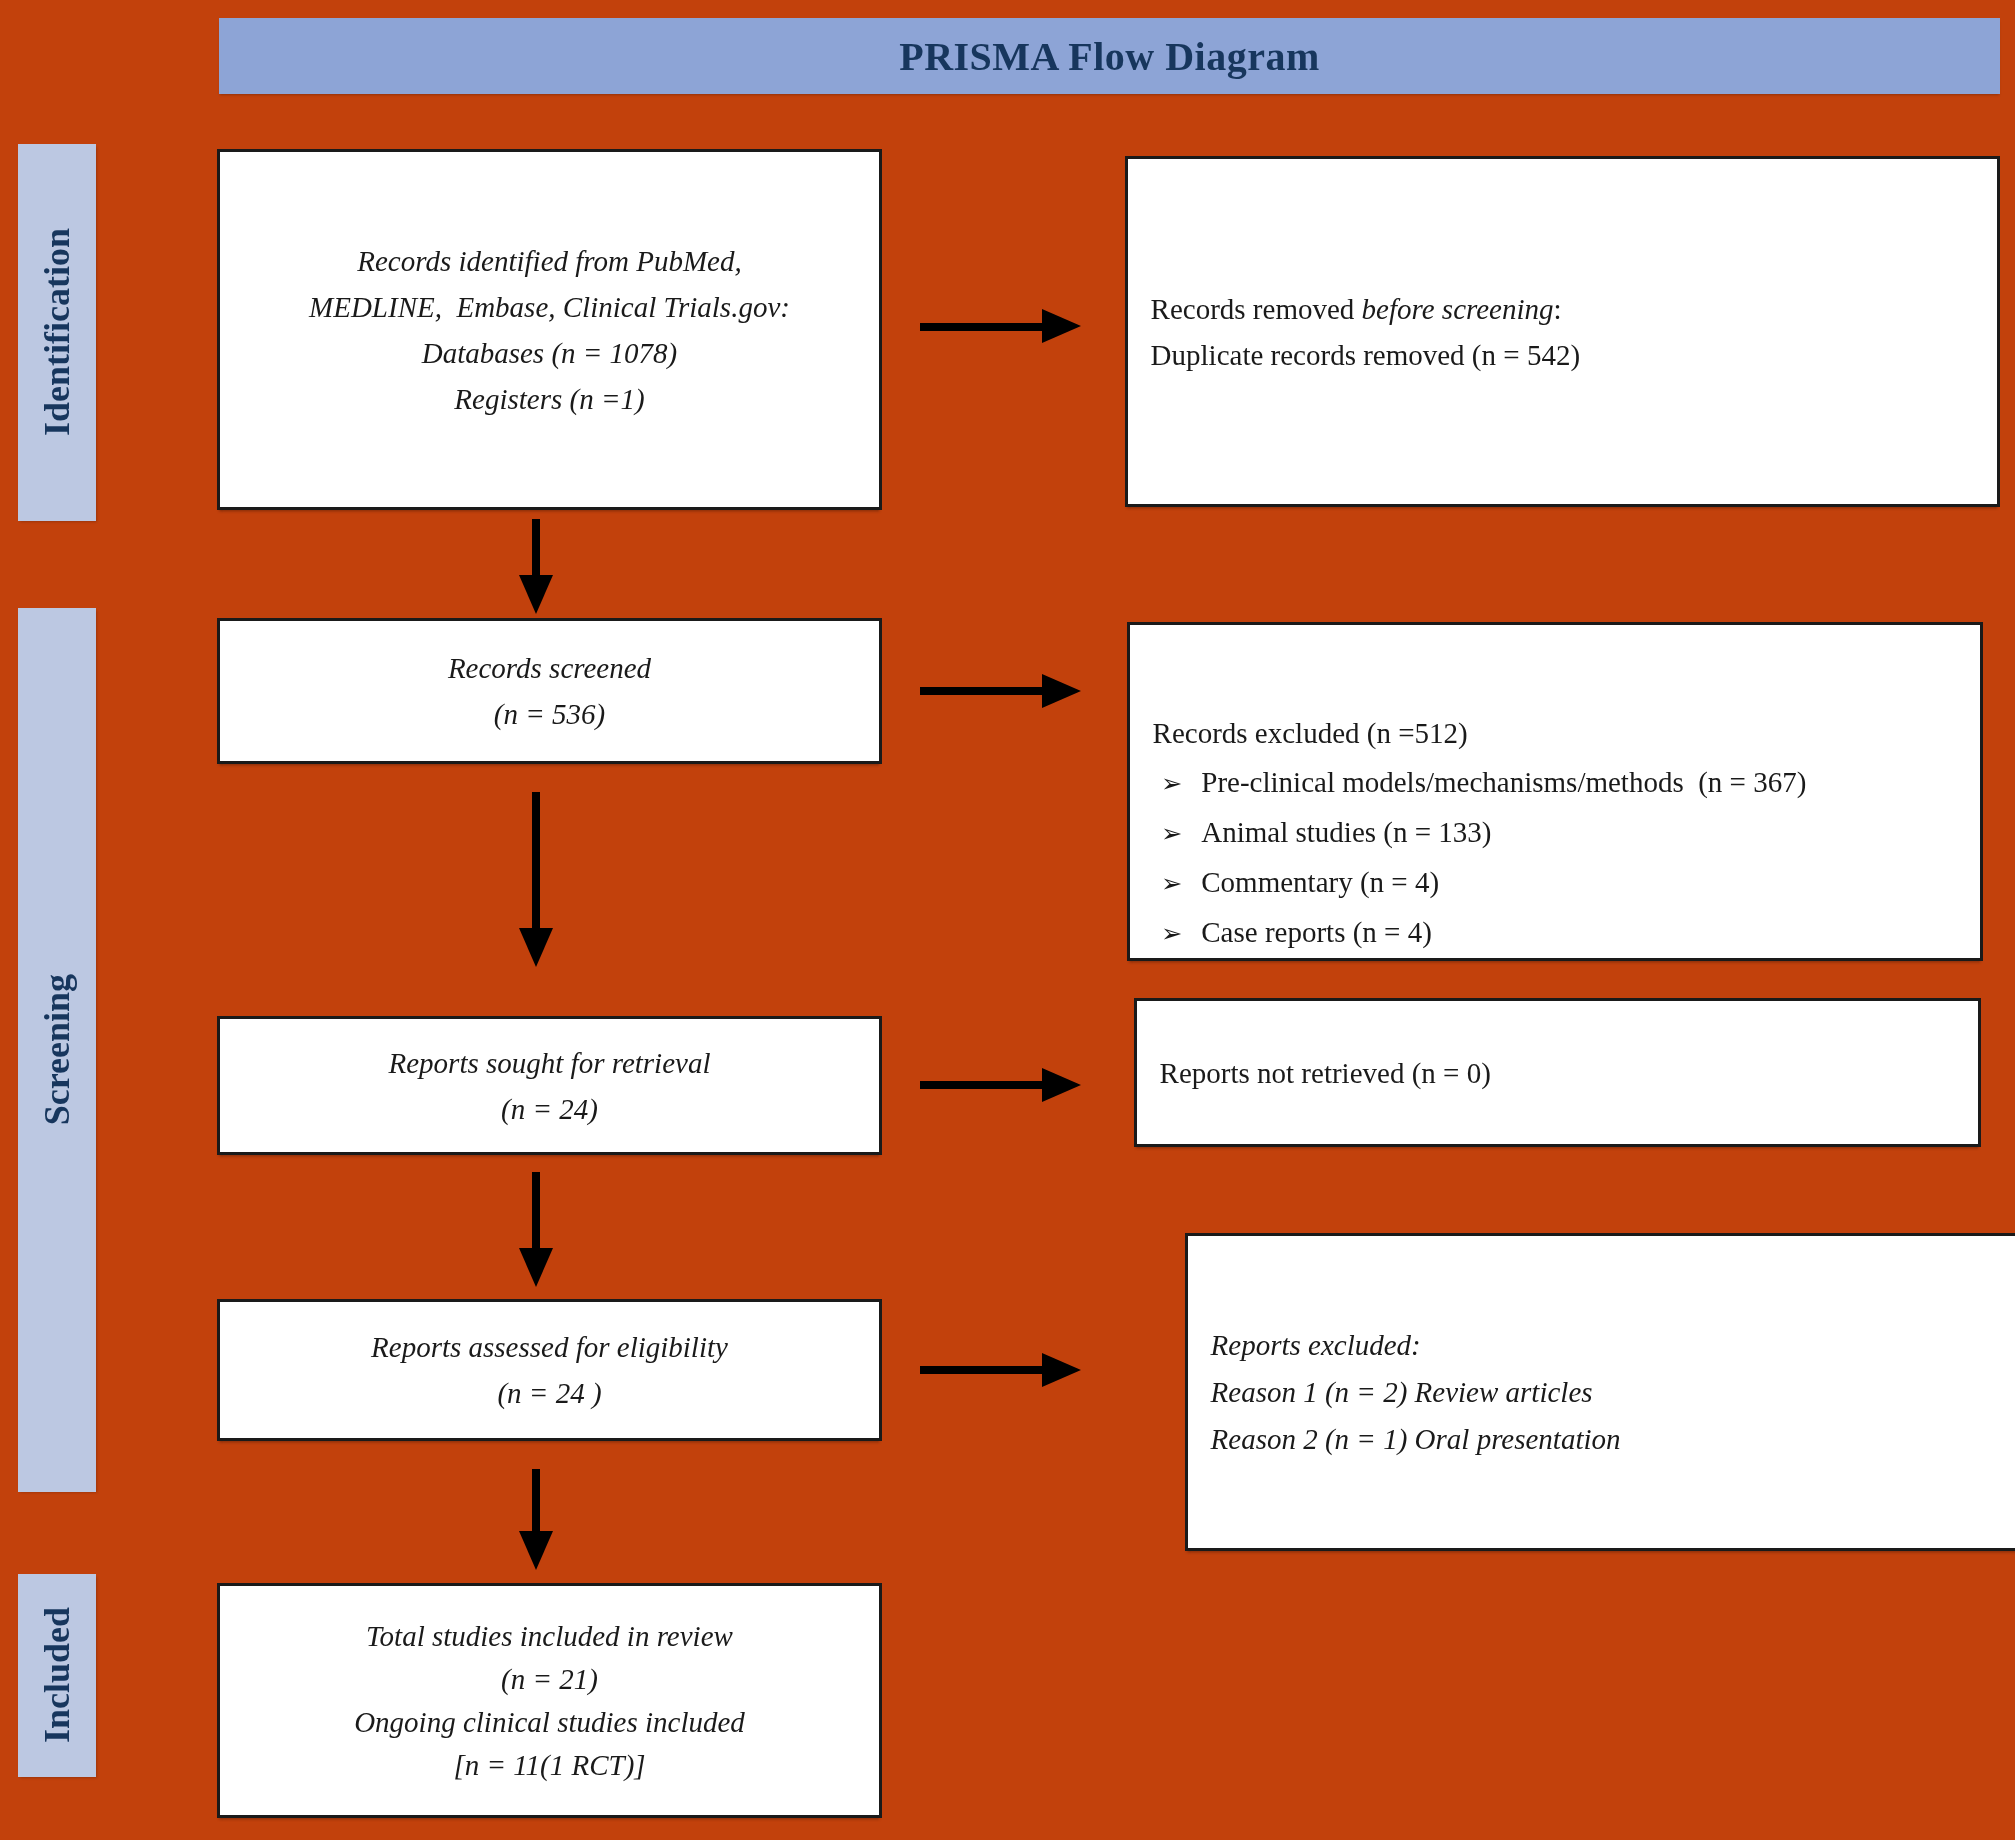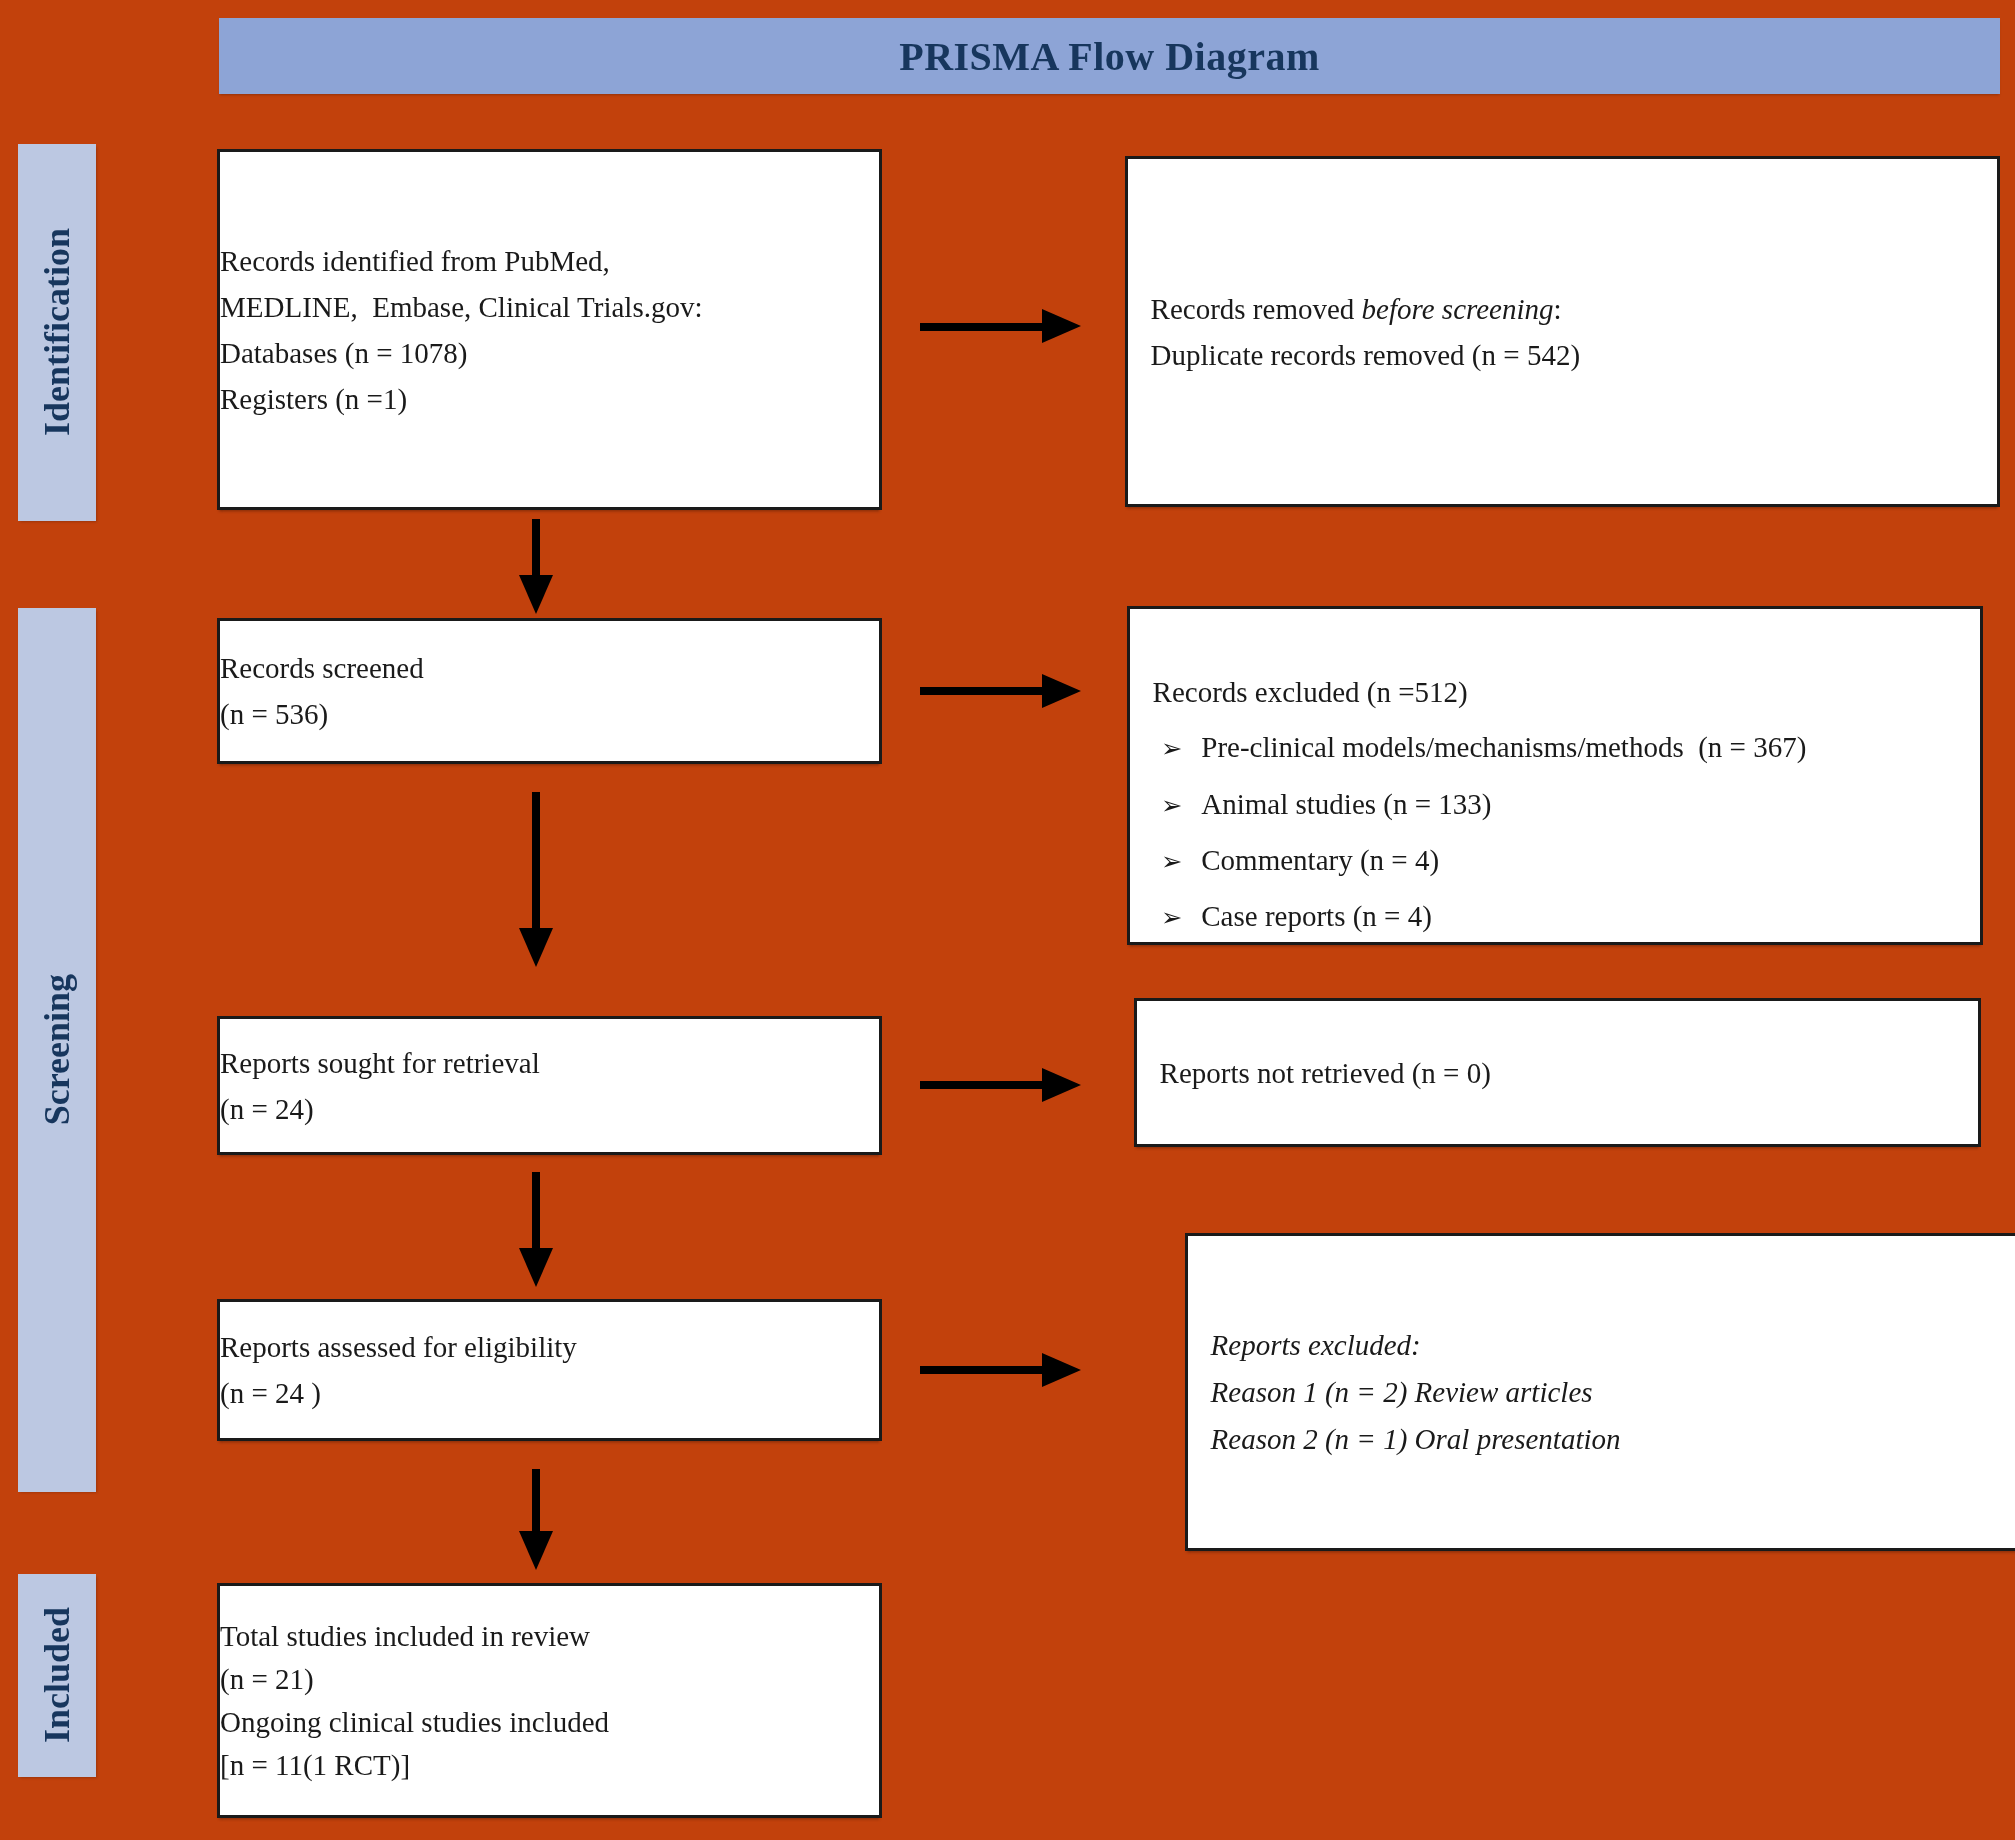--- a/index.html
+++ b/index.html
@@ -36,33 +36,33 @@
   #band-included{top:1574px;height:203px;}
   
   .box{
     position:absolute;background:#ffffff;
     border:3.3px solid #1a1a1a;
     box-sizing:border-box;
     box-shadow:0 4.2px 2.8px -1.9px rgba(0,0,0,0.35);
     display:flex;flex-direction:column;justify-content:center;
     font-size:29px;line-height:46px;
   }
-  .box.center{align-items:flex-start;text-align:center;}
+  .box.center{align-items:center;text-align:center;font-style:italic;}
   .box.left{align-items:flex-start;text-align:left;padding-left:22.6px;padding-right:14px;}
   .line{white-space:pre-wrap;}
   .italic{font-style:italic;}
   
   #box-identified{left:217px;top:149px;width:665px;height:361px;}
   #box-screened{left:217px;top:618px;width:665px;height:146px;}
   #box-sought{left:217px;top:1016px;width:665px;height:139px;}
   #box-assessed{left:217px;top:1299px;width:665px;height:142px;}
   #box-included-total{left:217px;top:1583px;width:665px;height:235px;line-height:43px;}
   
   #box-removed{left:1125px;top:156px;width:875px;height:351px;line-height:46px;}
-  #box-excluded-records{left:1127px;top:606px;width:856px;height:339px;justify-content:space-between;padding-top:59px;line-height:49px;}
+  #box-excluded-records{left:1127px;top:622px;width:856px;height:339px;justify-content:flex-end;padding-top:37px;line-height:49px;}
   #box-not-retrieved{left:1134px;top:998px;width:847px;height:149px;}
   #box-excluded-reports{left:1185px;top:1233px;width:858px;height:318px;line-height:47px;font-style:italic;}
   
   .bullet-row{display:flex;align-items:baseline;}
   .bullet-glyph{width:27px;margin-left:8.5px;margin-right:13.2px;font-size:25.5px;flex:none;}
   
   .v-shaft{position:absolute;width:7.5px;background:#000;}
   .v-head{position:absolute;width:0;height:0;
     border-left:17px solid transparent;border-right:17px solid transparent;
     border-top:39px solid #000;}

